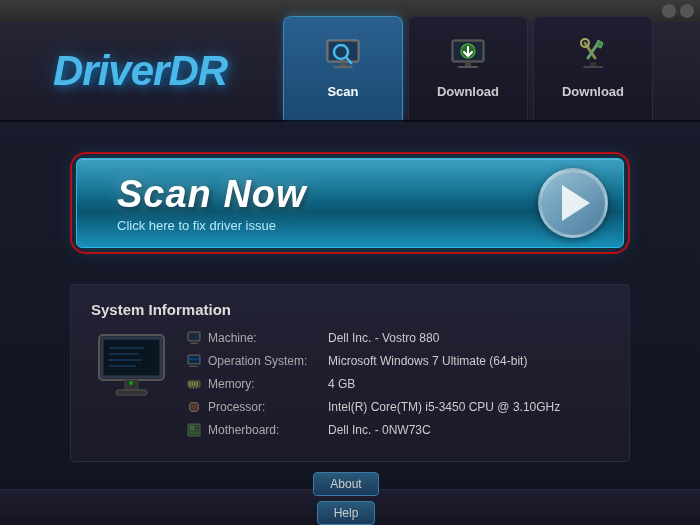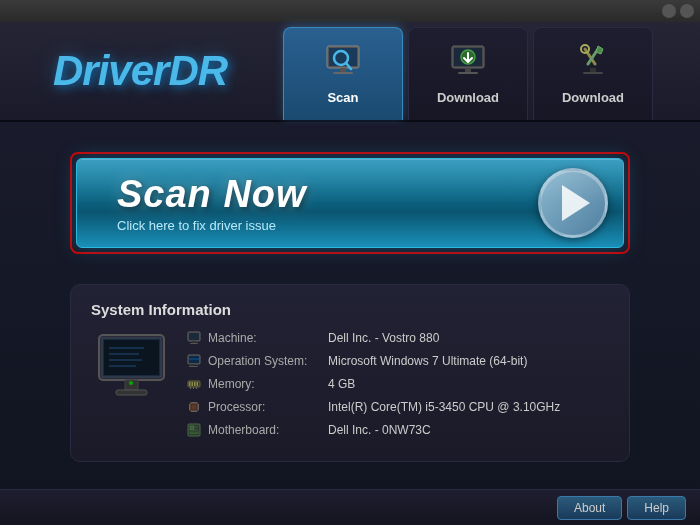--- a/index.html
+++ b/index.html
@@ -83,21 +83,21 @@
       align-items: flex-end;
       flex: 1;
       padding-left: 10px;
     }
     .nav-tab {
       display: flex;
       flex-direction: column;
       align-items: center;
       justify-content: center;
       width: 120px;
-      height: 93px;
+      height: 104px;
       cursor: pointer;
       border-radius: 8px 8px 0 0;
       margin-right: 5px;
       transition: background 0.2s;
       position: relative;
     }
     .nav-tab.active {
       background: linear-gradient(to bottom, #2a6090, #1a4a70);
       border: 1px solid #3a8abf;
       border-bottom: none;
@@ -122,21 +122,21 @@
     }
 
     
     .content {
       padding: 30px 40px;
     }
 
     
     .scan-button-wrapper {
       border: 2px solid #cc0000;
-      border-radius: 8px;
+      border-radius: 16px;
       padding: 4px;
       margin: 0 auto 30px auto;
       max-width: 560px;
     }
     .scan-button {
       width: 100%;
       height: 90px;
       background: linear-gradient(to bottom, #1a8fb8 0%, #0d6a8a 40%, #0a5570 60%, #1a8fb8 100%);
       border-radius: 6px;
       display: flex;
@@ -195,21 +195,21 @@
       border-top: 18px solid transparent;
       border-bottom: 18px solid transparent;
       border-left: 28px solid rgba(255,255,255,0.85);
       margin-left: 6px;
     }
 
     
     .system-info {
       background: linear-gradient(to bottom, #222235, #1a1a28);
       border: 1px solid #2a2a40;
-      border-radius: 10px;
+      border-radius: 4px;
       padding: 16px 20px;
       max-width: 560px;
       margin: 0 auto;
     }
     .system-info-title {
       font-size: 15px;
       font-weight: bold;
       color: #ddd;
       margin-bottom: 12px;
     }
@@ -258,22 +258,23 @@
       position: absolute;
       bottom: 0;
       left: 0;
       right: 0;
       height: 36px;
       background: linear-gradient(to bottom, #1e1e30, #141420);
       border-top: 1px solid #2a2a40;
       display: flex;
       align-items: center;
       justify-content: flex-end;
-      padding-right: 14px;
+      padding-right: 8px;
       gap: 5px;
+      flex-direction: column;
     }
     .bottom-btn {
       padding: 4px 16px;
       background: linear-gradient(to bottom, #2a5a7a, #1a3a5a);
       border: 1px solid #3a7aaa;
       border-radius: 4px;
       color: #ccc;
       font-size: 12px;
       cursor: pointer;
     }

